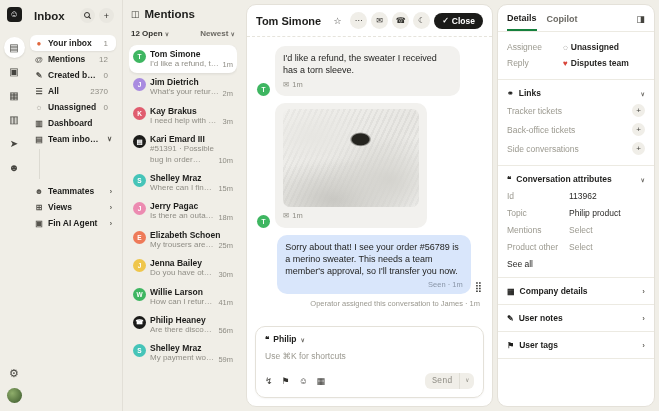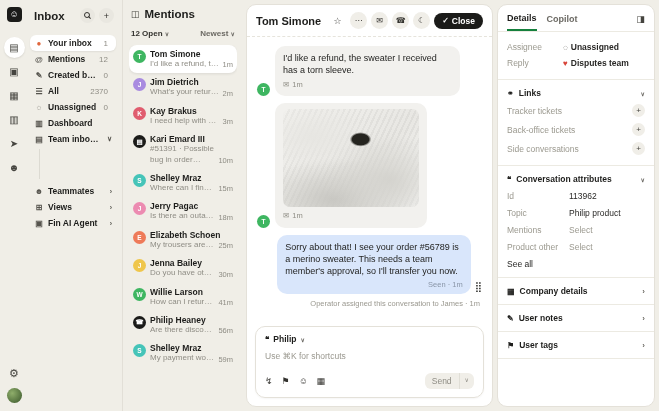--- a/index.html
+++ b/index.html
@@ -79,21 +79,21 @@
   }
   .op-avatar { font-size:10px; color:#1B1B19; line-height:1; margin-bottom:2px; }
   .c-event { text-align:right; font-size:7.5px; color:#9A988F; margin:4px 2px 6px; }
   .composer { margin:6px 8px 8px; border:1px solid #E4E1D9; border-radius:10px; padding:7px 9px 8px; box-shadow:0 1px 2px rgba(0,0,0,.04); }
   .comp-top { display:flex; align-items:center; gap:4px; font-size:8.5px; font-weight:bold; cursor:pointer; }
   .comp-ic { font-size:8px; color:#1B1B19; }
   .comp-input { font-size:8.5px; color:#9A988F; margin:7px 0 12px; cursor:text; }
   .comp-bottom { display:flex; align-items:center; }
   .comp-tools { flex:1; display:flex; gap:9px; font-size:9px; color:#33322E; }
   .comp-tool { cursor:pointer; }
-  .send-btn { display:flex; align-items:flex-start; background:#F0EEE8; border-radius:6px; font-size:8.5px; color:#8F8D85; cursor:pointer; }
+  .send-btn { display:flex; align-items:flex-start; background:#F0EEE8; border-radius:6px; font-size:8.5px; color:#8F8D85; cursor:pointer;font-family:Liberation Mono, monospace; }
   .send-label { padding:3px 7px; border-right:1px solid #E0DED6; }
   .send-caret { padding:3px 5px; font-size:6px; }
 
   
   .details { width:158px; flex-shrink:0; background:#fff; border:1px solid #E4E1D9; border-radius:10px; margin:4px 4px 4px 0; display:flex; flex-direction:column; overflow:hidden; font-size:8.5px; }
   .d-tabs { display:flex; align-items:center; padding:8px 9px 0; border-bottom:1px solid #ECEAE2; }
   .d-tab { font-size:9px; font-weight:bold; padding-bottom:6px; margin-right:10px; cursor:pointer; color:#6B6963; }
   .d-tab.active { color:#1E1E1C; border-bottom:2px solid #15803d; }
   .d-panel-ic { margin-left:auto; margin-bottom:6px; font-size:9px; color:#45443F; cursor:pointer; }
   .d-fields { padding:7px 9px 8px; border-bottom:1px solid #ECEAE2; }

